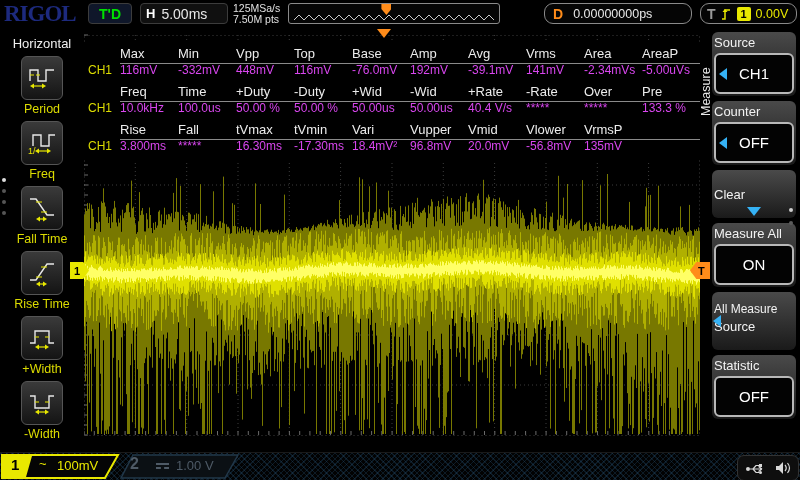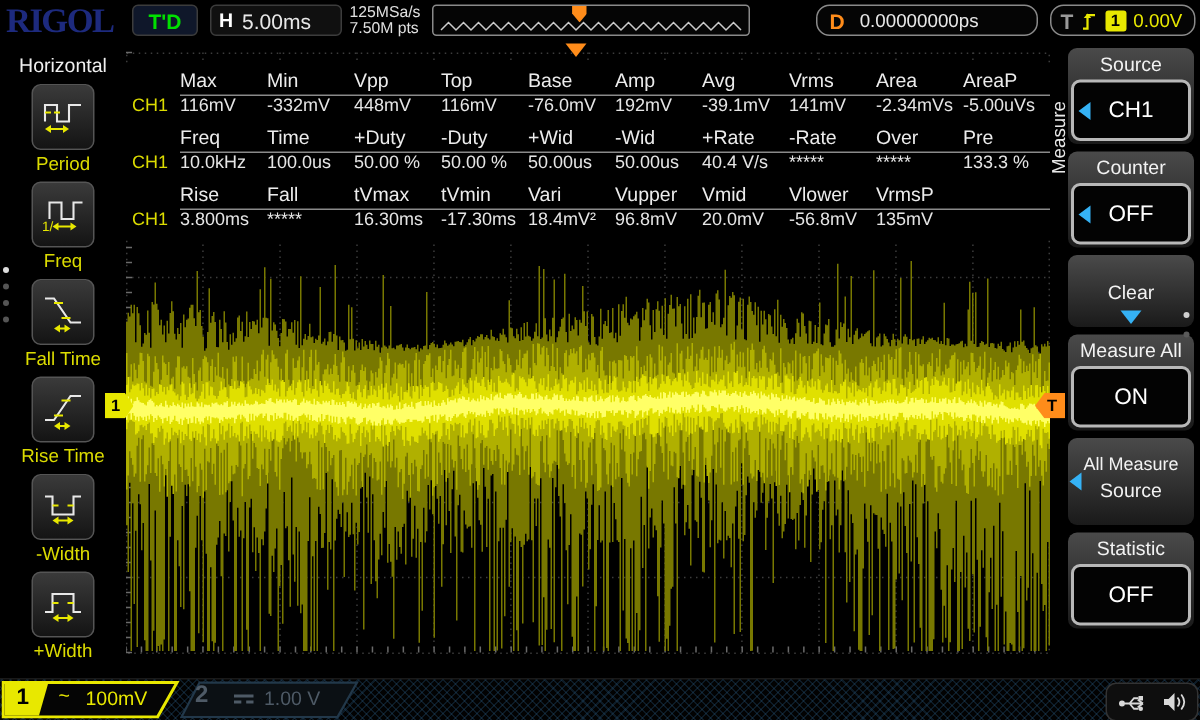--- a/index.html
+++ b/index.html
@@ -49,28 +49,28 @@
   #trig-tag{position:absolute;left:606px;top:234px;width:20px;height:17px;background:#ff8c1a;
     clip-path:polygon(0 50%,32% 0,100% 0,100% 100%,32% 100%);color:#000;font-weight:bold;font-size:11px;
     display:flex;align-items:center;padding-left:8px;box-sizing:border-box;}
   
   #mtable{position:absolute;left:84px;top:42px;width:616px;background:#000;padding:2px 0;}
   .mt-row{display:flex;height:19px;align-items:flex-start;}
   .mt-ch{width:36px;color:#dcdc00;font-size:12px;padding-left:4px;box-sizing:border-box;}
   .mt-cells{flex:1;display:grid;grid-template-columns:repeat(10,1fr);}
   .mt-cells.head{border-bottom:1px solid #8a8a8a;height:100%;align-items:center;}
   .mt-cells .hc{color:#ececec;font-size:13px;}
-  .mt-cells .vc{color:#e5e5e5;font-size:12px;}
+  .mt-cells .vc{color:#d946ef;font-size:12px;}
   
   #menu-tab{position:absolute;left:699px;top:52px;width:15px;height:80px;color:#e8e8e8;font-size:12.5px;
     writing-mode:vertical-rl;transform:rotate(180deg);text-align:center;}
   #menu{position:absolute;left:712px;top:32px;width:84px;height:420px;display:flex;flex-direction:column;gap:5px;}
   .mgroup{position:relative;background:linear-gradient(180deg,#4a4a4a,#1a1a1a);border-radius:6px;
     padding:1px 2px 2px 2px;box-sizing:border-box;}
-  .mlabel{color:#f2f2f2;font-size:13px;text-align:center;height:20px;line-height:20px;white-space:nowrap;}
+  .mlabel{color:#f2f2f2;font-size:13px;height:20px;line-height:20px;white-space:nowrap;}
   .mlabel.sm{font-size:12px;height:18px;line-height:20px;}
   .mbtn{position:relative;background:#030303;border:2px solid #b8b8b8;border-radius:6px;height:37px;
     display:flex;align-items:center;justify-content:center;color:#fff;font-size:15px;}
   .arrow-left{position:absolute;left:3px;top:50%;margin-top:-6px;width:0;height:0;
     border-top:6px solid transparent;border-bottom:6px solid transparent;border-right:8px solid #35b2f5;}
   .arrow-down{display:block;margin:2px auto 4px auto;width:0;height:0;
     border-left:7px solid transparent;border-right:7px solid transparent;border-top:9px solid #35b2f5;}
   #menu-dots{position:absolute;left:789px;top:208px;display:flex;flex-direction:column;gap:9px;}
   #menu-dots i{width:4px;height:4px;border-radius:50%;background:#cfcfcf;}
   #menu-dots i:last-child{background:#5a5a5a;}
@@ -182,40 +182,40 @@
               <path d="M12,25H17" stroke="#e8e800" stroke-width="1.2"></path>
               <path d="M9,25l4,-2.6v5.2z" fill="#e8e800" transform="translate(0,0)"></path>
               <path d="M20,25l-4,-2.6v5.2z" fill="#e8e800"></path>
             </svg>
           </div>
     <div class="sb-lbl">Rise Time</div>
         </div>
         <div class="sb-item">
           <div class="sb-btn">
     <svg width="30" height="28" viewBox="0 0 30 28">
+              <polyline points="3,19 8,19 8,7 22,7 22,19 27,19" fill="none" stroke="#e8e8e8" stroke-width="1.4"></polyline>
+   <path d="M8,13h4M18,13h4" stroke="#e8e800" stroke-width="1.2"></path>
+              <path d="M11,23H19" stroke="#e8e800" stroke-width="1.2"></path>
+              <path d="M8,23l4,-2.6v5.2z" fill="#e8e800" transform="translate(0,0)"></path>
+              <path d="M22,23l-4,-2.6v5.2z" fill="#e8e800"></path>
+            </svg>
+          </div>
+    <div class="sb-lbl">+Width</div>
+        </div>
+        <div class="sb-item">
+          <div class="sb-btn">
+    <svg width="30" height="28" viewBox="0 0 30 28">
               <polyline points="3,7 8,7 8,19 22,19 22,7 27,7" fill="none" stroke="#e8e8e8" stroke-width="1.4"></polyline>
    <path d="M8,13h4M18,13h4" stroke="#e8e800" stroke-width="1.2"></path>
               <path d="M11,23H19" stroke="#e8e800" stroke-width="1.2"></path>
               <path d="M8,23l4,-2.6v5.2z" fill="#e8e800" transform="translate(0,0)"></path>
               <path d="M22,23l-4,-2.6v5.2z" fill="#e8e800"></path>
             </svg>
           </div>
     <div class="sb-lbl">-Width</div>
-        </div>
-        <div class="sb-item">
-          <div class="sb-btn">
-    <svg width="30" height="28" viewBox="0 0 30 28">
-              <polyline points="3,19 8,19 8,7 22,7 22,19 27,19" fill="none" stroke="#e8e8e8" stroke-width="1.4"></polyline>
-   <path d="M8,13h4M18,13h4" stroke="#e8e800" stroke-width="1.2"></path>
-              <path d="M11,23H19" stroke="#e8e800" stroke-width="1.2"></path>
-              <path d="M8,23l4,-2.6v5.2z" fill="#e8e800" transform="translate(0,0)"></path>
-              <path d="M22,23l-4,-2.6v5.2z" fill="#e8e800"></path>
-            </svg>
-          </div>
-    <div class="sb-lbl">+Width</div>
         </div>
       </div>
     <div id="sb-dots">
       <i class="on"></i>
         <i></i>
         <i></i>
         <i></i>
     </div>
   </div>
 

